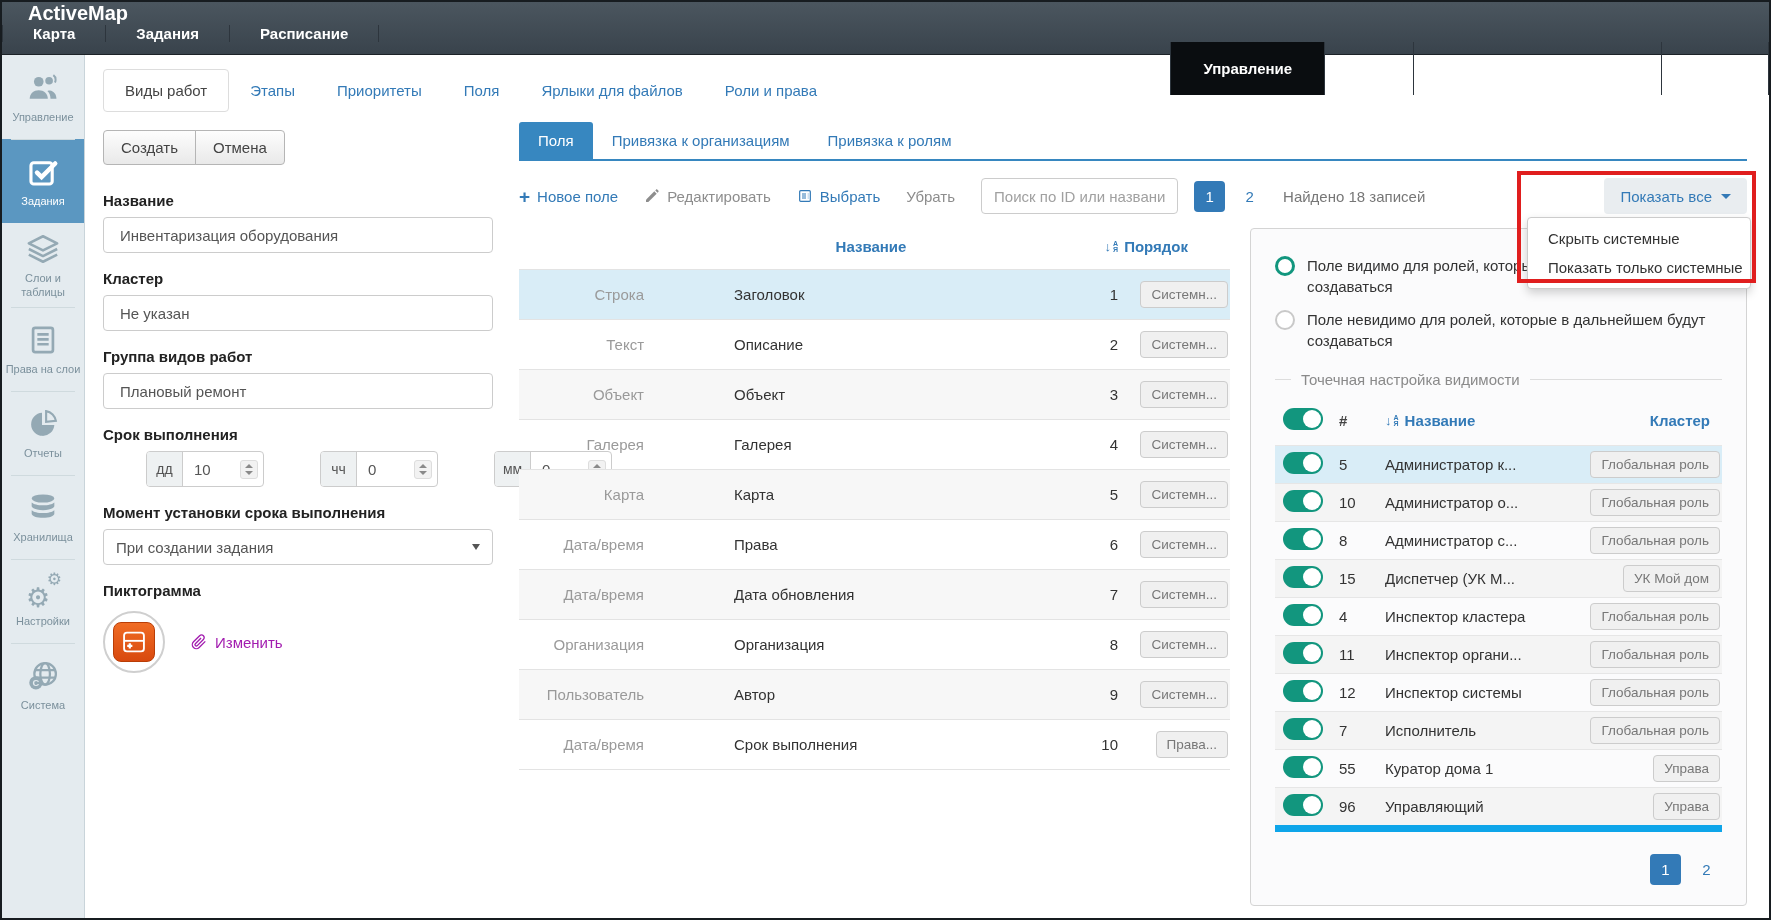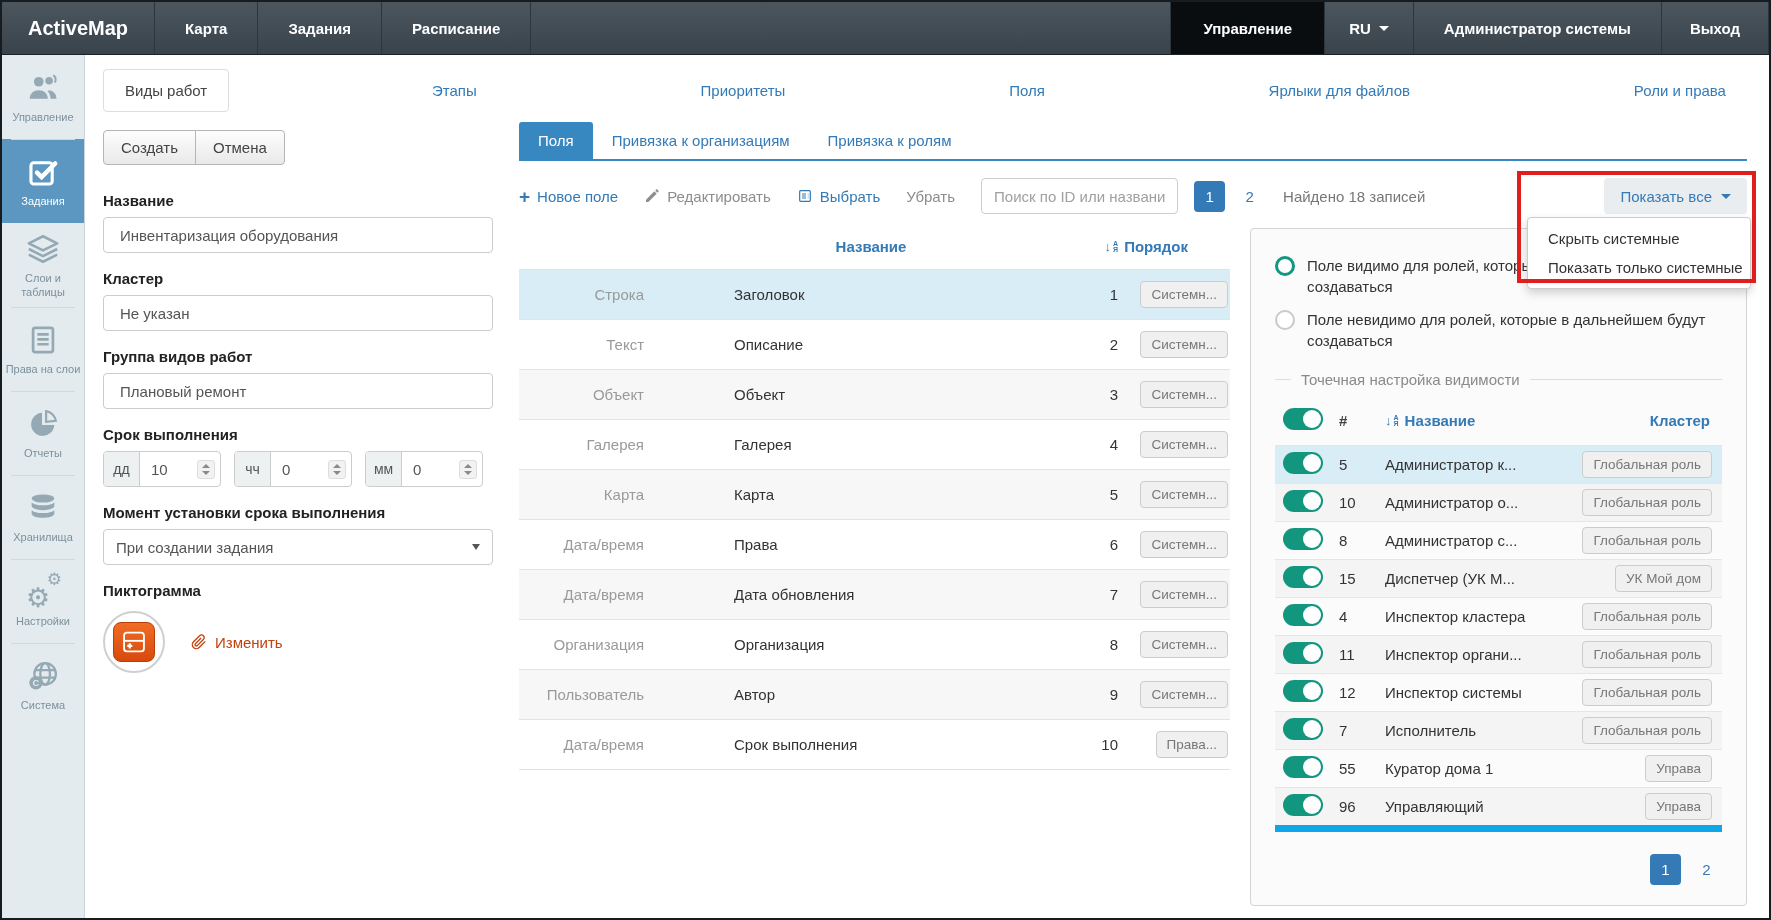--- a/index.html
+++ b/index.html
@@ -1,21 +1,21 @@
 <!DOCTYPE html>
 <html><head>
 <meta charset="utf-8">
 <style>
   html,body{margin:0;padding:0;background:#888;}
   .page{width:1771px;height:920px;position:relative;overflow:hidden;box-sizing:border-box;
         border:2px solid #171c20;background:#fff;
         font-family:"Liberation Sans","DejaVu Sans",sans-serif;color:#333;font-size:15px;}
   
   .topbar{height:52px;display:flex;align-items:stretch;background:linear-gradient(#4b565f,#39434c);
-          border-bottom:1px solid #1c2227;color:#fff;}
+          border-bottom:1px solid #1c2227;color:#fff;flex-direction:column;}
   .logo{display:flex;align-items:center;padding:0 26px;font-size:20px;font-weight:bold;}
   .top-menu{display:flex;align-items:stretch;}
   .top-menu-item{display:flex;align-items:center;padding:0 30px;font-size:15px;font-weight:bold;
           border-left:1px solid #2d353d;cursor:pointer;}
   .top-menu-item:last-child{border-right:1px solid #2d353d;}
   .top-right{margin-left:auto;display:flex;align-items:stretch;}
   .top-right>div{display:flex;align-items:center;font-weight:bold;font-size:15px;border-left:1px solid #2d353d;cursor:pointer;gap:8px;}
   .tr-management{background:#0a0d10;padding:0 32px;}
   .tr-lang{padding:0 24px;text-align:right;}
   .tr-user{padding:18px 30px;}
@@ -31,54 +31,54 @@
   .side-item.active{background:#5b97c1;color:#fff;}
   .side-item.active + .side-item::before{display:none;}
   .side-icon{width:36px;height:36px;display:flex;align-items:center;justify-content:center;color:#94a9b4;position:relative;}
   .side-item.active .side-icon{color:#fff;}
   .side-icon svg{width:34px;height:34px;}
   .side-label{font-size:11px;line-height:1.2;text-align:center;padding:0 2px;}
   .gear-txt{font-size:27px;line-height:1;position:absolute;left:1px;bottom:-2px;}
   .gear-txt.small{font-size:17px;left:auto;right:-1px;top:-3px;bottom:auto;}
   
   .content{flex:1;padding:14px 22px 0 18px;position:relative;min-width:0;}
-  .top-tabs{display:flex;align-items:center;margin-bottom:10px;justify-content:space-between;}
+  .top-tabs{display:flex;align-items:center;margin-bottom:10px;}
   .top-tab{color:#337ab7;font-size:15px;padding:12px 21px;cursor:pointer;white-space:nowrap;}
   .top-tab.active{color:#444;background:#fff;border:1px solid #ddd;border-radius:4px;cursor:default;}
   .columns{display:flex;align-items:flex-start;}
   
   .form-col{width:390px;flex:none;padding-top:8px;}
   .btn-group{display:inline-flex;margin-bottom:10px;}
   .btn{padding:8px 17px;font-size:15px;color:#444;background:linear-gradient(#fdfdfd,#e9e9e9);
        border:1px solid #b5b5b5;cursor:pointer;}
   .btn:first-child{border-radius:4px 0 0 4px;}
   .btn:last-child{border-radius:0 4px 4px 0;margin-left:-1px;}
   .field-label{font-weight:bold;font-size:15px;color:#222;margin:17px 0 8px;}
   .text-input{width:100%;box-sizing:border-box;height:36px;border:1px solid #ccc;border-radius:4px;
        padding:0 16px;font-size:15px;color:#555;font-family:inherit;background:#fff;}
   .duration-row{display:flex;gap:13px;}
   .dur-group{display:flex;align-items:stretch;border:1px solid #ccc;border-radius:4px;overflow:hidden;
-       height:36px;width:118px;box-sizing:border-box;background:#fff;flex:none;}
+       height:36px;width:118px;box-sizing:border-box;background:#fff;flex:none;margin-left:43px;}
   .dur-addon{background:#eef1f2;border-right:1px solid #ccc;width:35px;flex:none;display:flex;
        align-items:center;justify-content:center;color:#555;font-size:14px;}
   .dur-value{flex:1;display:flex;align-items:center;padding-left:11px;font-size:15px;color:#555;}
   .dur-spin{align-self:center;margin-right:5px;background:#f2f2f2;border:1px solid #ddd;border-radius:3px;
        padding:3px 4px;display:flex;flex-direction:column;gap:3px;cursor:pointer;}
   .tri-up{width:0;height:0;border-left:4px solid transparent;border-right:4px solid transparent;border-bottom:4px solid #8a8a8a;}
   .tri-dn{width:0;height:0;border-left:4px solid transparent;border-right:4px solid transparent;border-top:4px solid #8a8a8a;}
   .select-box{width:100%;box-sizing:border-box;height:36px;border:1px solid #ccc;border-radius:4px;
        display:flex;align-items:center;padding:0 12px;color:#555;position:relative;background:#fff;cursor:pointer;}
   .select-box .caret-down{position:absolute;right:12px;color:#555;border-top-width:6px;border-left-width:4px;border-right-width:4px;}
   .picto-row{display:flex;align-items:center;gap:26px;margin-top:12px;}
   .picto-circle{width:58px;height:58px;border-radius:50%;border:2px solid #cfcfcf;display:flex;
        align-items:center;justify-content:center;background:#fff;}
   .picto-icon{width:40px;height:38px;border-radius:8px;background:linear-gradient(#f06c24,#d8490e);
        border:1px solid #b93d06;display:flex;align-items:center;justify-content:center;}
   .picto-icon svg{width:30px;height:28px;}
-  .change-link{color:#c2410c;font-size:15px;display:inline-flex;gap:8px;align-items:center;cursor:pointer;}
+  .change-link{color:#a21caf;font-size:15px;display:inline-flex;gap:8px;align-items:center;cursor:pointer;}
   .change-link svg{width:16px;height:16px;}
   
   .work-area{flex:1;margin-left:26px;min-width:0;}
   .pills-row{display:flex;border-bottom:2px solid #3787c0;}
   .pill{padding:10px 19px;color:#337ab7;font-size:15px;cursor:pointer;white-space:nowrap;}
   .pill.active{background:#3787c0;color:#fff;border-radius:3px 3px 0 0;cursor:default;}
   .toolbar{display:flex;align-items:center;margin-top:17px;height:36px;position:relative;}
   .tool-link{display:inline-flex;gap:7px;align-items:center;font-size:15px;color:#337ab7;cursor:pointer;white-space:nowrap;margin-right:26px;}
   .tool-link.muted{color:#8d8d8d;}
   .plus-glyph{font-size:19px;font-weight:bold;line-height:1;}
@@ -137,21 +137,21 @@
   .toggle{width:40px;height:22px;border-radius:11px;background:#12967e;position:relative;display:inline-block;
        flex:none;cursor:pointer;}
   .toggle::after{content:"";position:absolute;width:18px;height:18px;border-radius:50%;background:#fff;top:2px;right:2px;}
   .vis-row{display:grid;grid-template-columns:64px 46px 1fr 150px;align-items:center;height:37px;
        border-top:1px solid #e6e6e6;cursor:pointer;}
   .vis-rows .vis-row:nth-child(even){background:#f4f4f4;}
   .vis-rows .vis-row:last-child{border-bottom:7px solid #0ea5e9;}
   .vis-rows .vis-row.selected{background:#d9edf7;}
   .vis-num{color:#333;font-size:15px;}
   .vis-name{color:#333;font-size:15px;white-space:nowrap;overflow:hidden;}
-  .vis-cluster{justify-self:end;padding-right:10px;}
+  .vis-cluster{justify-self:end;padding-right:2px;}
   .vis-pagination{display:flex;justify-content:flex-end;gap:10px;margin-top:22px;align-items:center;}
 </style>
 </head>
 <body>
 
 <div class="page">
 
   <header class="topbar">
     <div class="logo">ActiveMap</div>
     <div class="top-menu">

